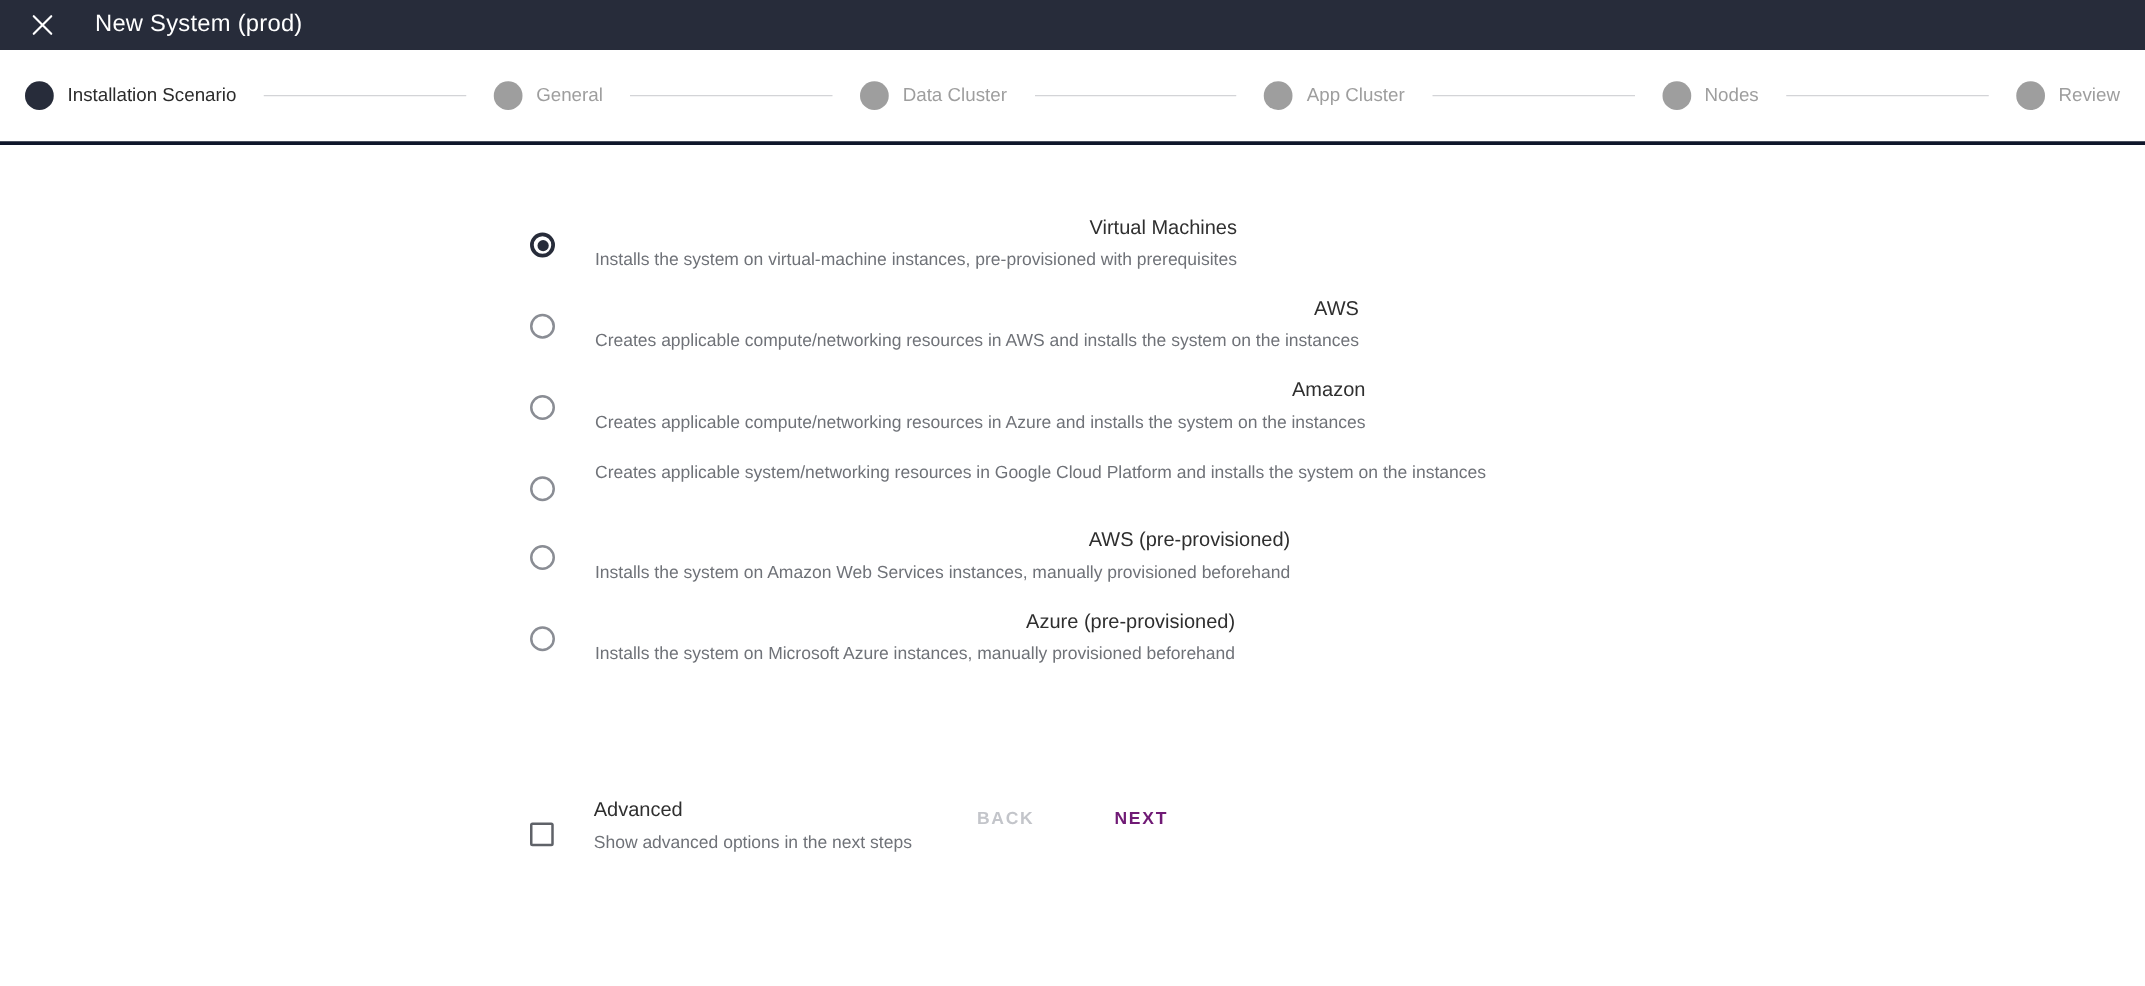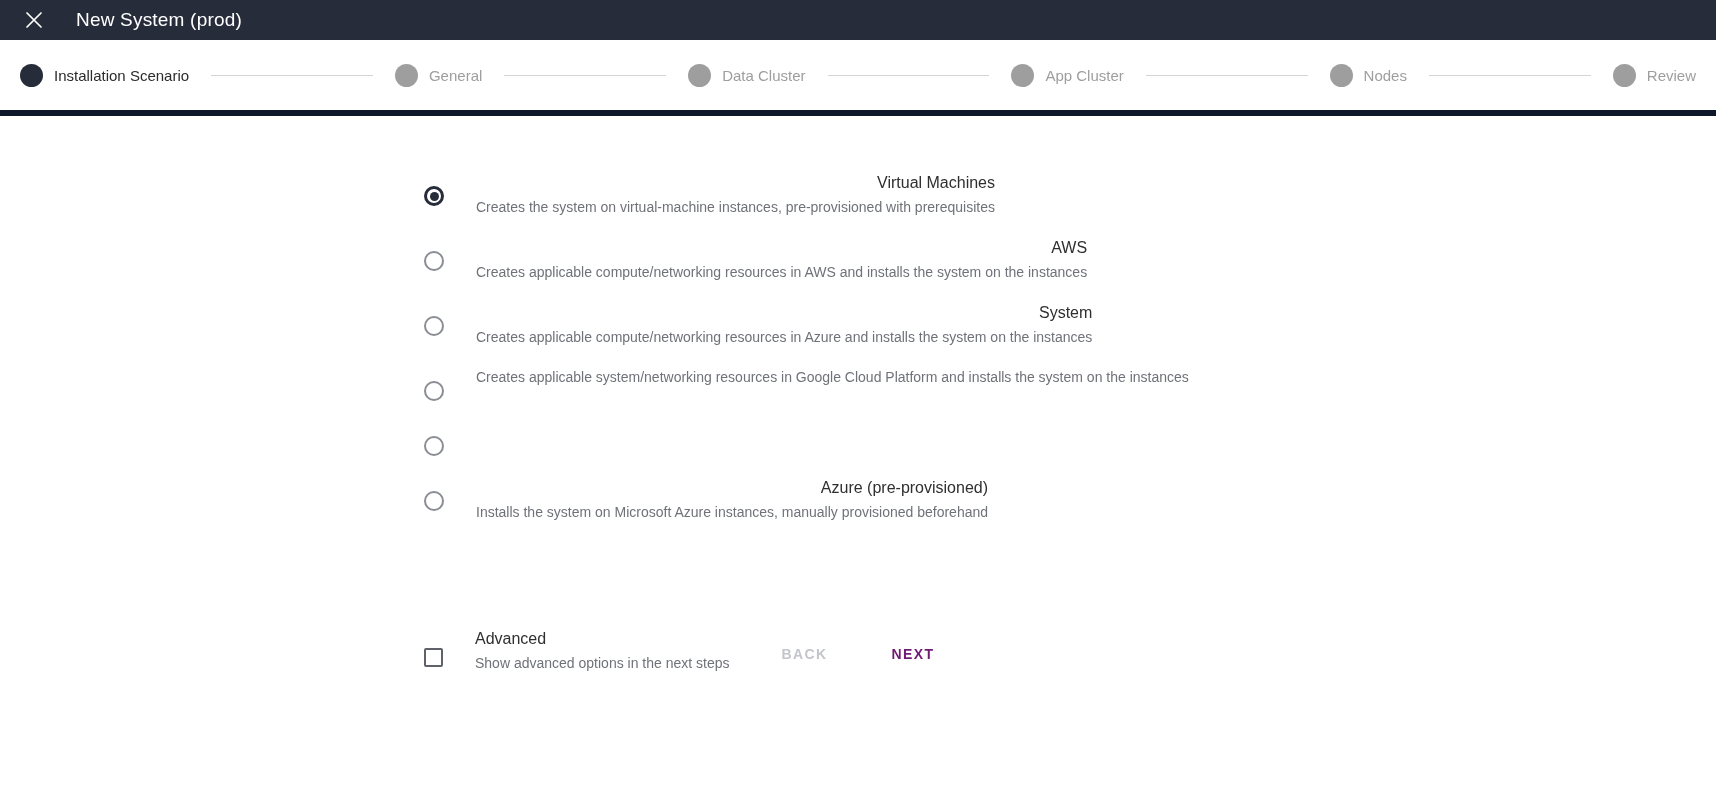--- a/index.html
+++ b/index.html
@@ -32,21 +32,21 @@
     font-weight: 400;
     margin-left: 20px;
     letter-spacing: .2px;
     white-space: nowrap;
   }
 
   
   .stepper {
     height: 76px;
     background: #ffffff;
-    border-bottom: 6px solid #0f172a;
+    border-bottom: 3px solid #0f172a;
     display: flex;
     align-items: center;
     padding: 0 20px 0 20px;
   }
   .step {
     display: flex;
     align-items: center;
     flex: 0 0 auto;
     cursor: pointer;
   }
@@ -224,49 +224,53 @@
 </div>
 
 <div class="content">
 
   <div class="options-wrap">
 
     <div class="option-row selected">
       <span class="radio"></span>
       <span class="option-texts">
         <span class="option-title" style="display: block;">Virtual Machines</span>
-        <span class="option-desc" style="display: block;">Creates the system on virtual-machine instances, pre-provisioned with prerequisites</span>
+        <span class="option-desc" style="display: block;">Installs the system on virtual-machine instances, pre-provisioned with prerequisites</span>
       </span>
     </div>
 
     <div class="option-row">
       <span class="radio"></span>
       <span class="option-texts">
         <span class="option-title" style="display: block;">AWS</span>
         <span class="option-desc" style="display: block;">Creates applicable compute/networking resources in AWS and installs the system on the instances</span>
       </span>
     </div>
 
     <div class="option-row">
       <span class="radio"></span>
       <span class="option-texts">
-        <span class="option-title" style="display: block;">System</span>
+        <span class="option-title" style="display: block;">Amazon</span>
         <span class="option-desc" style="display: block;">Creates applicable compute/networking resources in Azure and installs the system on the instances</span>
       </span>
     </div>
 
     <div class="option-row">
       <span class="radio"></span>
       <span class="option-texts">
         <span class="option-desc" style="display: block;">Creates applicable system/networking resources in Google Cloud Platform and installs the system on the instances</span>
       </span>
     </div>
 
     <div class="option-row">
       <span class="radio"></span>
+      <span class="option-texts">
+        <span class="option-title" style="display: block;">AWS (pre-provisioned)</span>
+        <span class="option-desc" style="display: block;">Installs the system on Amazon Web Services instances, manually provisioned beforehand</span>
+      </span>
     </div>
 
     <div class="option-row">
       <span class="radio"></span>
       <span class="option-texts">
         <span class="option-title" style="display: block;">Azure (pre-provisioned)</span>
         <span class="option-desc" style="display: block;">Installs the system on Microsoft Azure instances, manually provisioned beforehand</span>
       </span>
     </div>
 

